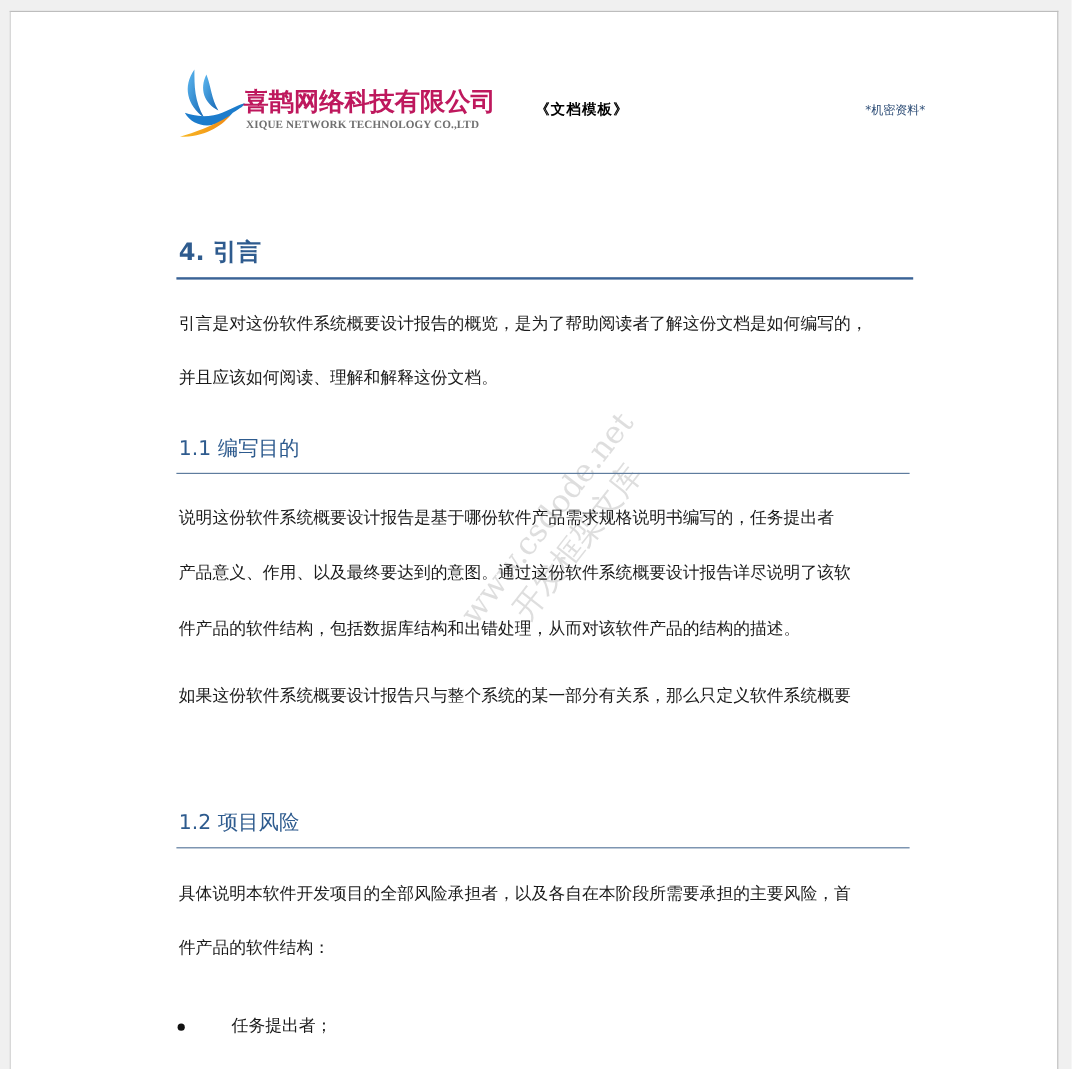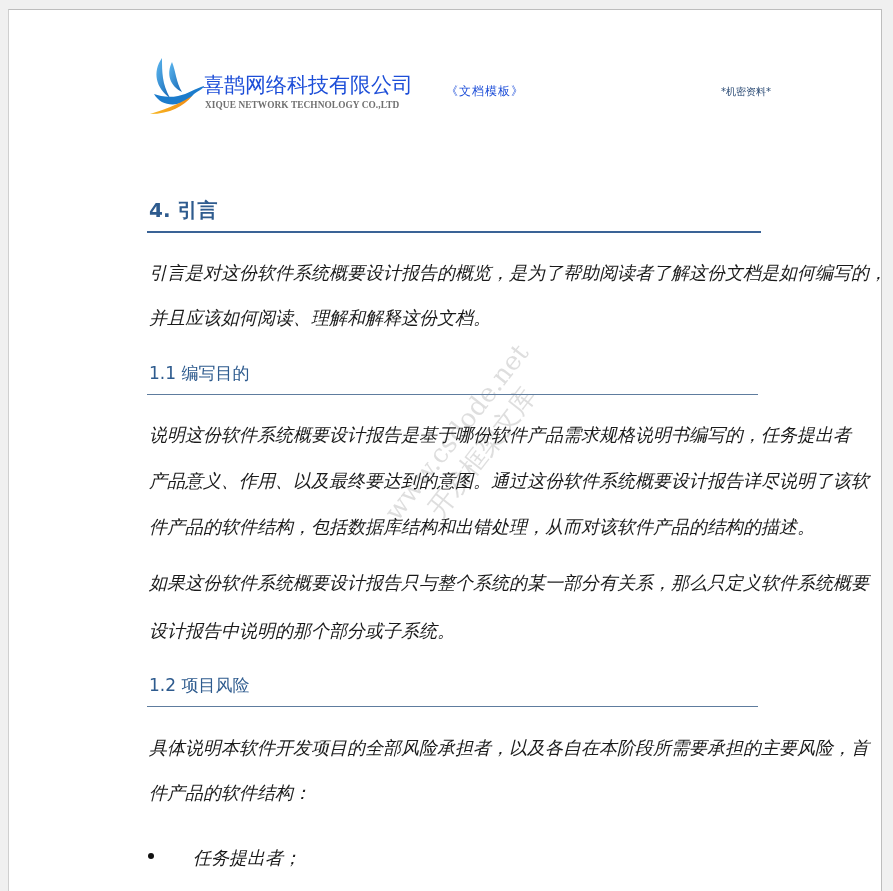--- a/index.html
+++ b/index.html
@@ -14,48 +14,48 @@
     background:#ffffff;
     border-top:1px solid #bdbdbd;
     border-left:1px solid #cfcfcf;
     border-right:1px solid #bdbdbd;
     box-sizing:border-box;
   }
   .logo { position:absolute; left:139px; top:44px; width:275px; height:64px; }
   .logo-bird { position:absolute; left:0; top:0; width:56px; height:64px; }
   .logo-cn {
     position:absolute; left:55px; top:17px;
-    font-size:21px; font-weight:normal; color:#1d4ed8; letter-spacing:0px;
+    font-size:21px; font-weight:bold; color:#be185d; letter-spacing:0px;
     white-space:nowrap;
   }
   .logo-en {
     position:absolute; left:57px; top:46px;
     font-family:"Liberation Serif", serif; font-size:9.3px; color:#707070;
     white-space:nowrap; letter-spacing:0.1px;font-weight:bold;
   }
   .doc-template {
-    position:absolute; left:437px; top:73px; font-size:12px; color:#1d4ed8;
-    letter-spacing:1px; white-space:nowrap;
+    position:absolute; left:437px; top:73px; font-size:12px; color:#000000;
+    letter-spacing:1px; white-space:nowrap;font-weight:bold;
   }
   .classified {
     position:absolute; left:712px; top:75px; font-size:10px; color:#2a4a74;
     white-space:nowrap;
   }
   .h1 {
     position:absolute; left:140px; top:196px;
     font-size:20px; font-weight:bold; color:#2e5b8e; white-space:nowrap;
   }
   .rule-thick { position:absolute; left:138px; width:614px; height:2px; background:#3a6396; }
   .rule-thin { position:absolute; left:138px; width:611px; height:1px; background:#5e7c9e; }
   .h2 {
     position:absolute; left:140px;
     font-size:17px; font-weight:normal; color:#2e5b8e; white-space:nowrap;
   }
   .p {
-    position:absolute; left:140px; font-size:18px; color:#1a1a1a; white-space:nowrap;font-style:italic;
+    position:absolute; left:140px; font-size:14px; color:#1a1a1a; white-space:nowrap;
   }
   .bullet-dot {
     position:absolute; left:147px; top:850px; width:6px; height:6px; border-radius:50%; background:#111;
   }
   .watermark {
     position:absolute; left:330px; top:400px; width:260px;
     transform:rotate(-52deg); transform-origin:center;
     color:rgba(160,160,160,0.35); font-family:"DejaVu Serif", serif;
     font-size:26px; line-height:32px; text-align:center; pointer-events:none;
   }
@@ -98,21 +98,20 @@
   <div class="rule-thick" style="top:221px"></div>
   <div class="p" style="top:251px">引言是对这份软件系统概要设计报告的概览，是为了帮助阅读者了解这份文档是如何编写的，</div>
   <div class="p" style="top:296px">并且应该如何阅读、理解和解释这份文档。</div>
 
   <div class="h2" style="top:352px">1.1  编写目的</div>
   <div class="rule-thin" style="top:384px"></div>
   <div class="p" style="top:413px">说明这份软件系统概要设计报告是基于哪份软件产品需求规格说明书编写的，任务提出者</div>
   <div class="p" style="top:459px">产品意义、作用、以及最终要达到的意图。通过这份软件系统概要设计报告详尽说明了该软</div>
   <div class="p" style="top:505px">件产品的软件结构，包括数据库结构和出错处理，从而对该软件产品的结构的描述。</div>
   <div class="p" style="top:561px">如果这份软件系统概要设计报告只与整个系统的某一部分有关系，那么只定义软件系统概要</div>
-  <div class="p" style="top:609px">设计报告中说明的那个部分或子系统。</div>
 
   <div class="h2" style="top:664px">1.2  项目风险</div>
   <div class="rule-thin" style="top:696px"></div>
   <div class="p" style="top:726px">具体说明本软件开发项目的全部风险承担者，以及各自在本阶段所需要承担的主要风险，首</div>
   <div class="p" style="top:771px">件产品的软件结构：</div>
 
   <div class="bullet-dot" style="left:139px;top:843px"></div>
   <div class="p" style="left:184px;top:836px">任务提出者；</div>
 
 </div>

